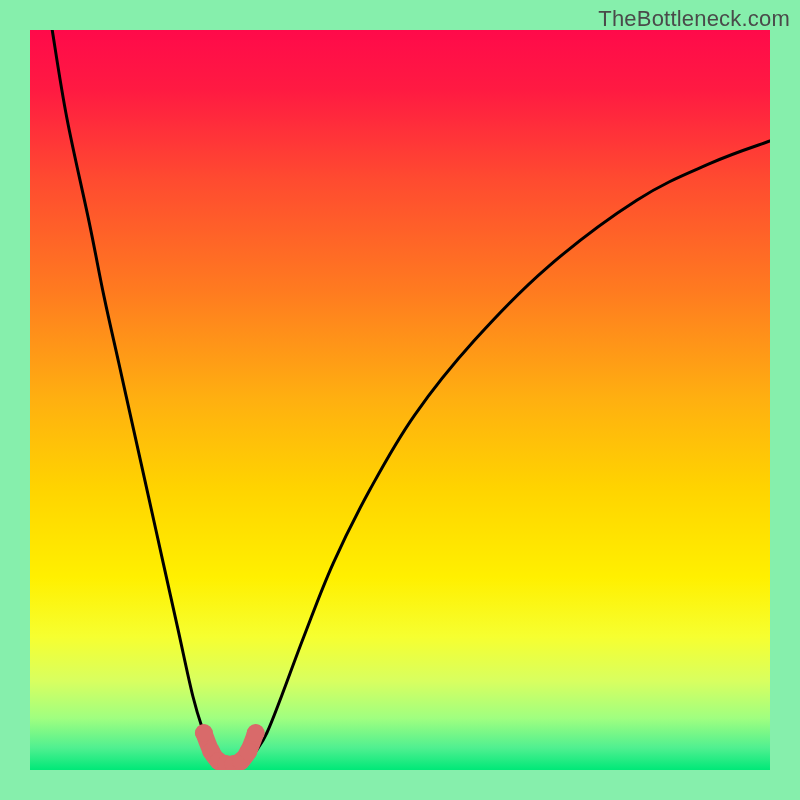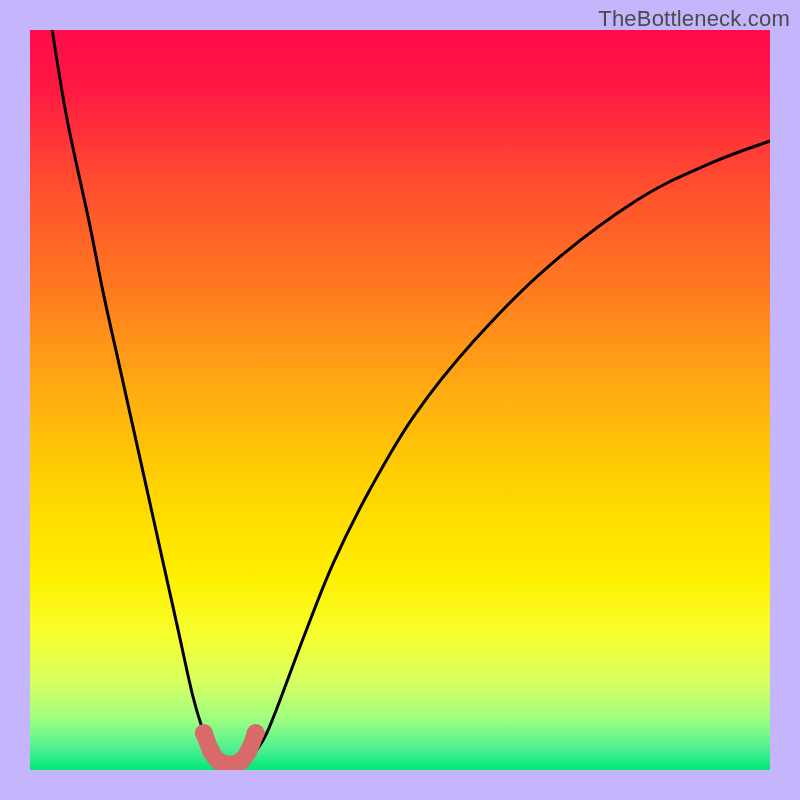--- a/index.html
+++ b/index.html
@@ -7,21 +7,21 @@
     padding: 0;
     width: 800px;
     height: 800px;
     background: #000;
     font-family: Arial, Helvetica, sans-serif;
     overflow: hidden;
   }
   .frame {
     position: absolute;
     inset: 0;
-    background: #c4b5fd;
+    background: #86efac;
   }
   .plot-area {
     position: absolute;
     left: 30px;
     top: 30px;
     width: 740px;
     height: 740px;
     overflow: hidden;
   }
   .gradient {

